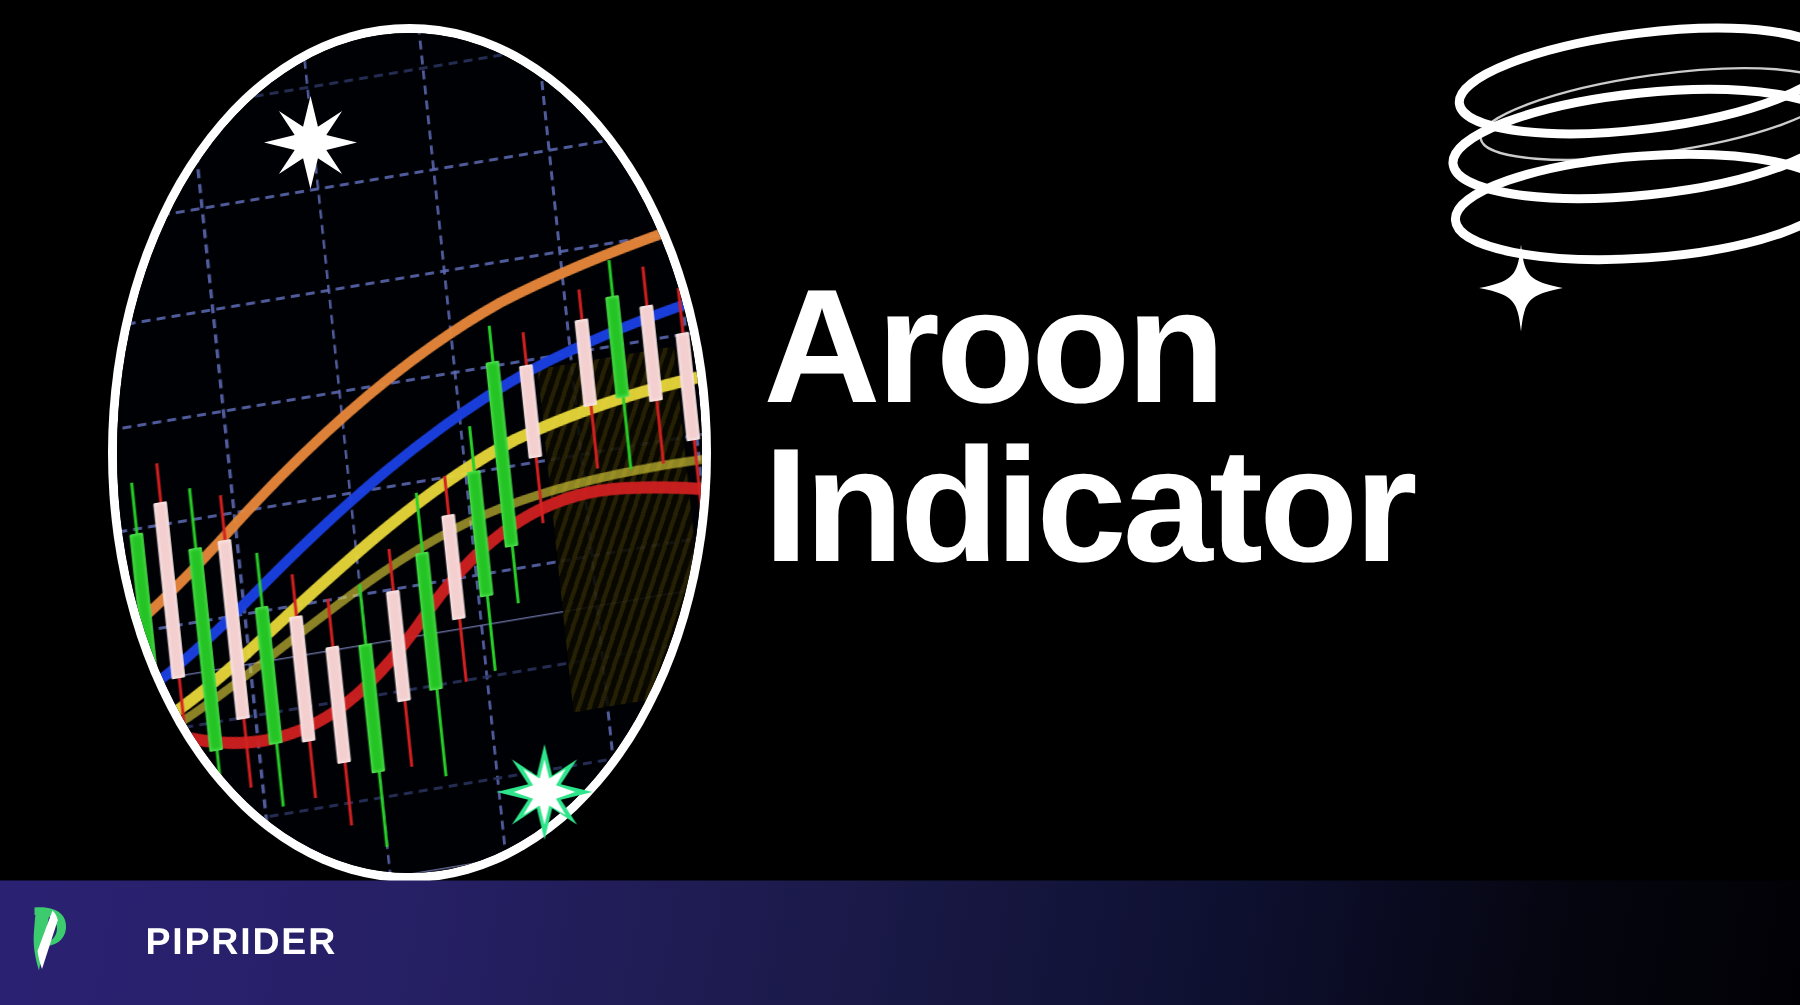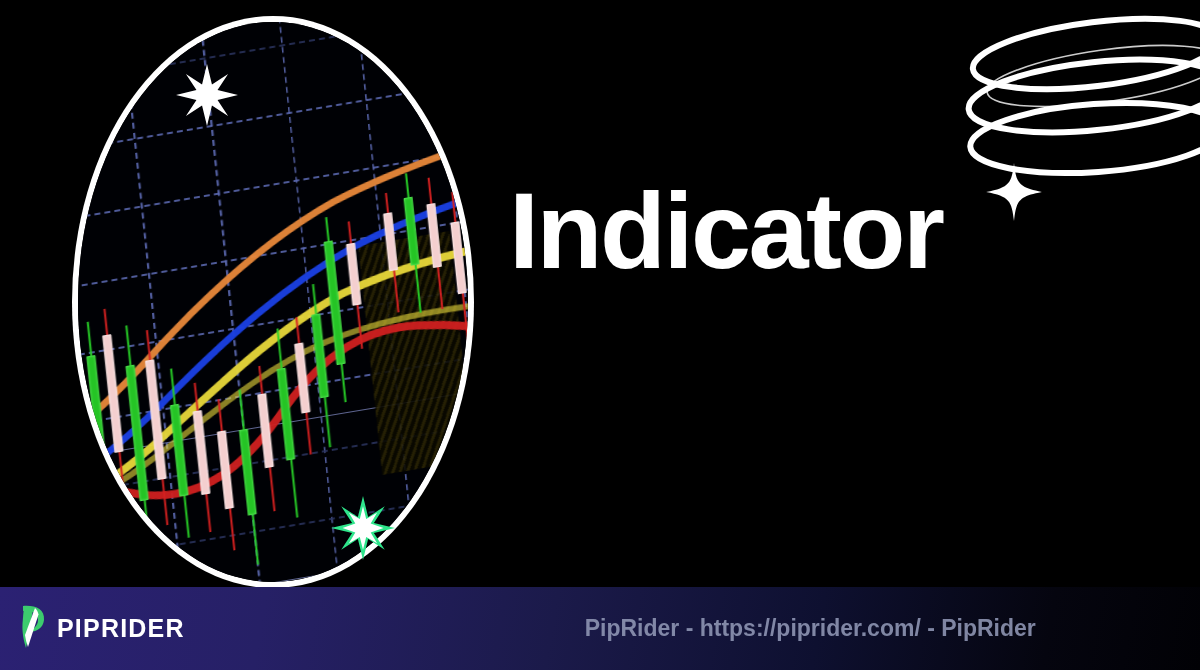--- a/index.html
+++ b/index.html
@@ -136,20 +136,21 @@
     display: flex;
     align-items: center;
     margin-left: 18px;
     gap: 9px;
   }
   #brand-name {
     color: #ffffff;
     font-size: 25px;
     font-weight: bold;
     letter-spacing: 1.2px;
+    margin-left: 40px;
   }
   #footer-url {
     margin-left: 400px;
     color: #9198b6;
     font-size: 23px;
     font-weight: bold;
     letter-spacing: 0px;
     white-space: nowrap;
     opacity: .88;
   }
@@ -292,31 +293,31 @@
     </svg>
   </div>
 
   <div class="sparkle4" style="left:986px; top:163px; width:56px; height:58px;">
     <svg width="56" height="58" viewBox="0 0 100 104">
       <path d="M50 0 C54 36, 58 44, 100 52 C58 60, 54 68, 50 104 C46 68, 42 60, 0 52 C42 44, 46 36, 50 0 Z" fill="#ffffff"></path>
     </svg>
   </div>
 
   <div id="headline">
+    <span class="title-line">Aroon</span>
     <span class="title-line">Indicator</span>
   </div>
 
 
   <div id="footer">
     <div id="brand">
       <span>
         <svg width="30" height="46" viewBox="0 0 60 92">
           <path d="M10 4 C34 2, 54 10, 52 32 C50 52, 30 58, 18 54 L18 54 C30 52, 40 44, 40 32 C40 18, 26 12, 10 14 Z" fill="#3ccb6e"></path>
           <path d="M12 6 C20 6, 26 8, 30 12 L16 88 C12 76, 8 58, 9 40 C10 26, 11 14, 12 6 Z" fill="#3ccb6e"></path>
           <path d="M34 8 C38 12, 40 16, 41 21 L20 86 C17 78, 15 70, 14 62 Z" fill="#ffffff"></path>
         </svg>
       </span>
       <span id="brand-name">PIPRIDER</span>
     </div>
-    <div id="footer-url">PipRider - https://piprider.com/ - PipRider</div>
   </div>
 
 </div>
 
 </body></html>

